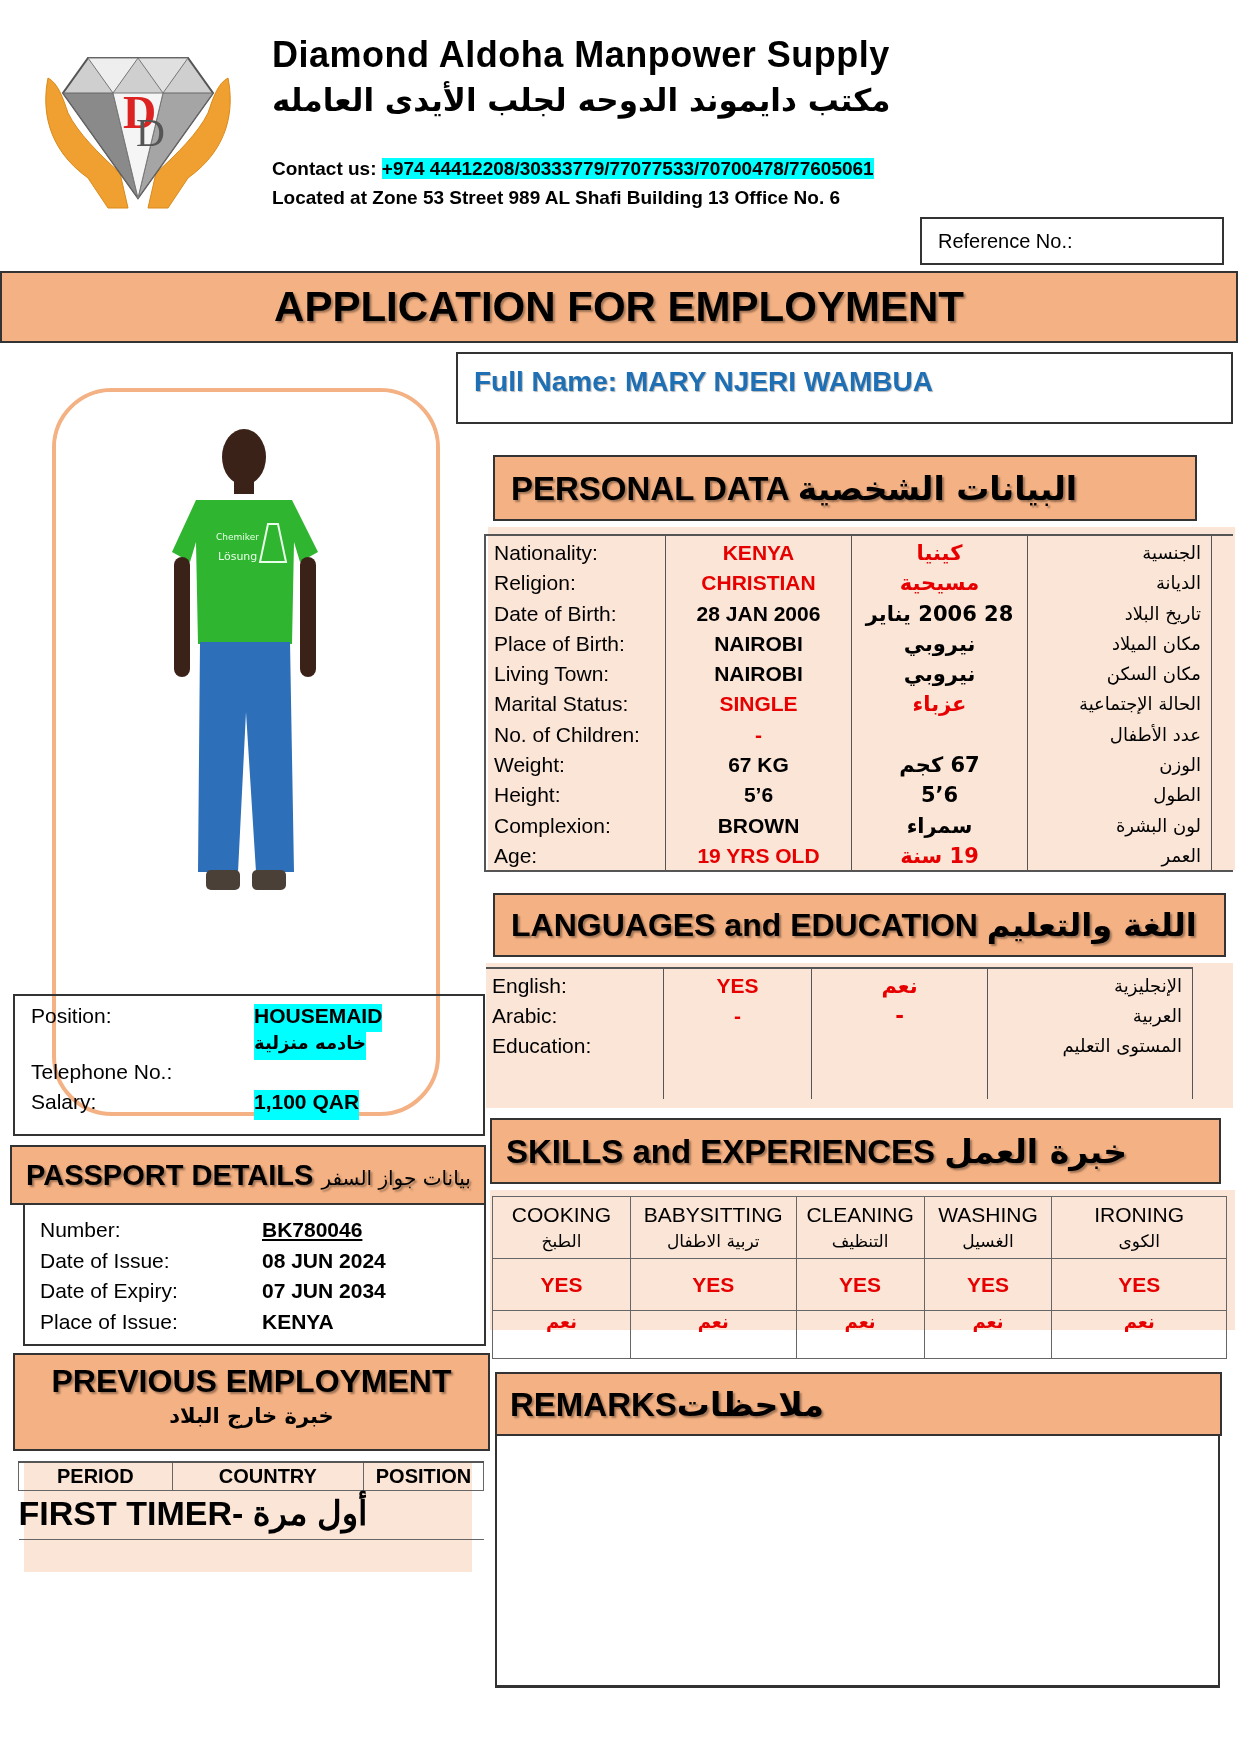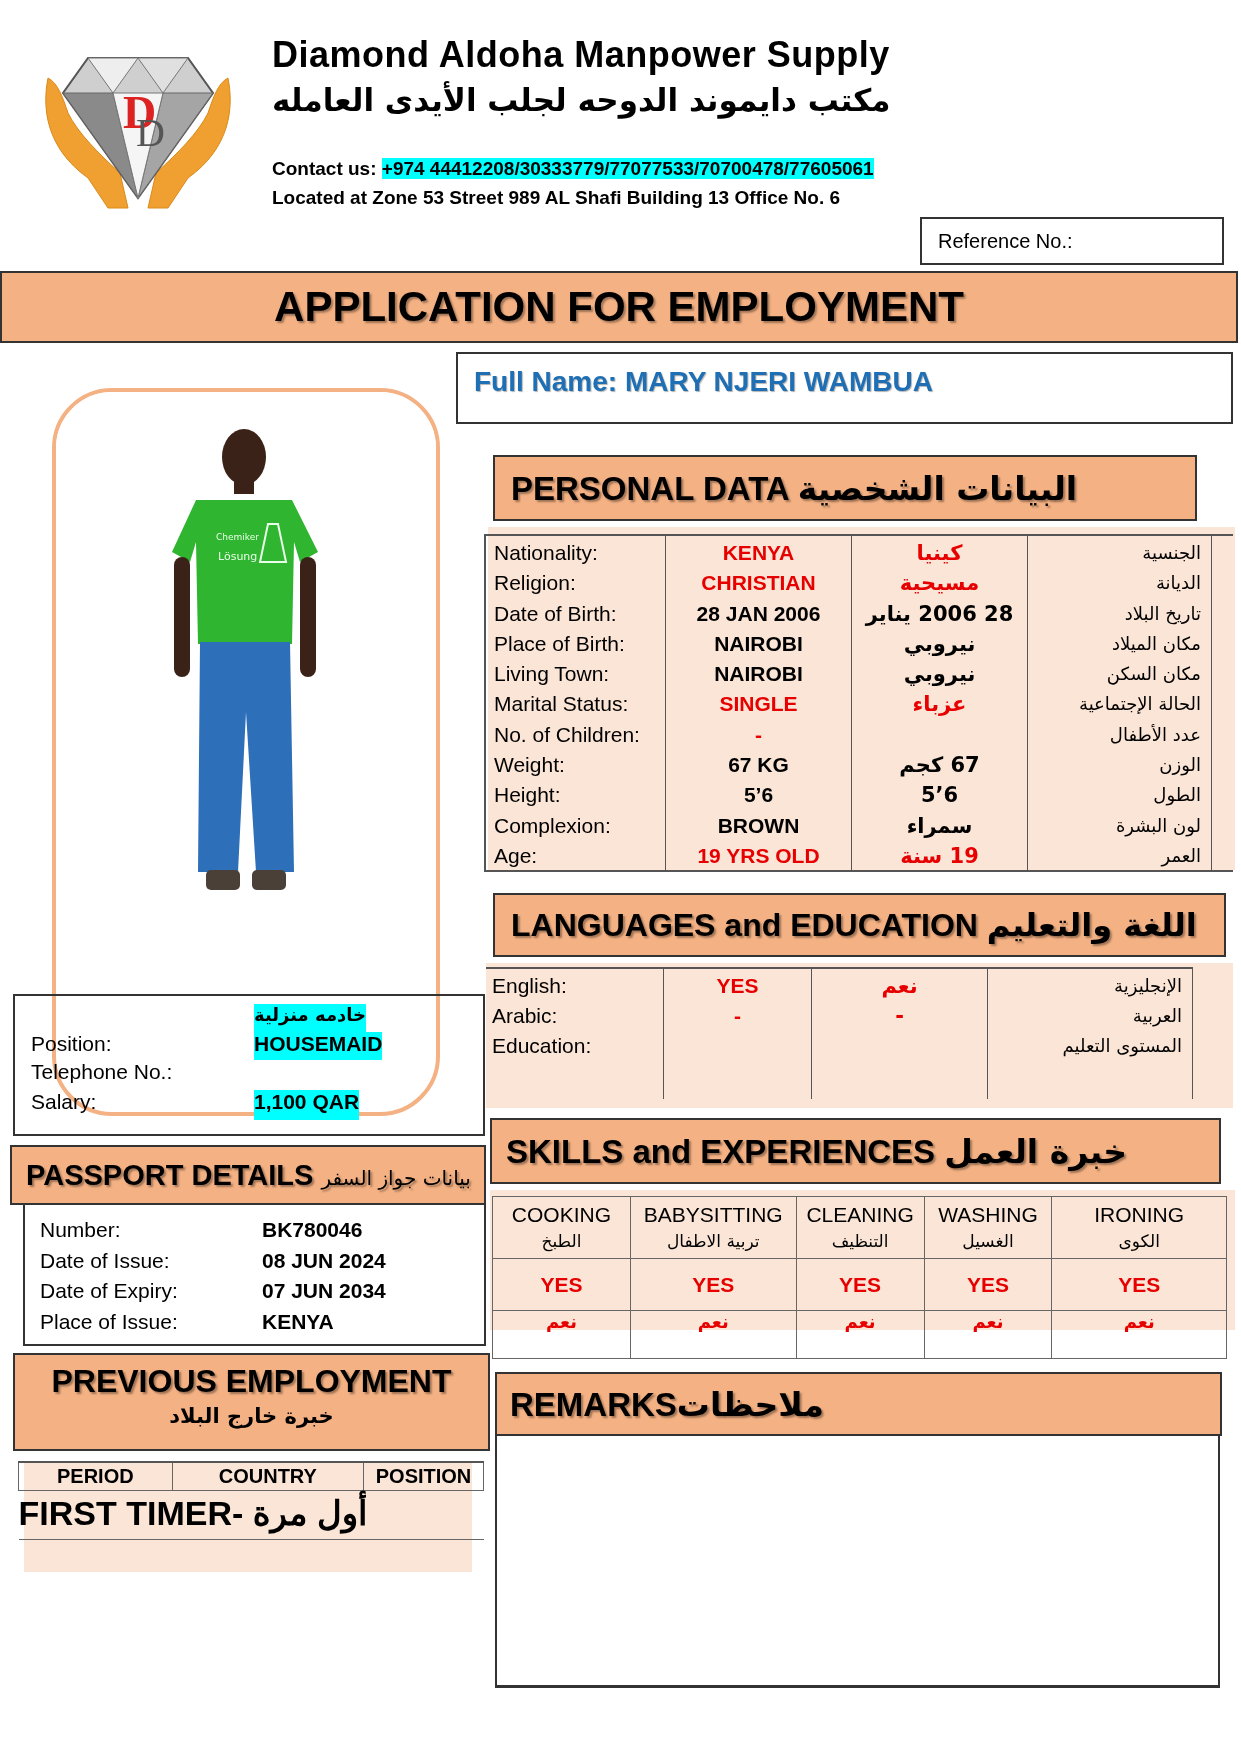--- a/index.html
+++ b/index.html
@@ -209,47 +209,47 @@
     </div>
   <div class="abs lang-col" id="lg-c4" style="left:988px;width:205px;text-align:right;padding-right:10px;font-size:18px;border-top:2px solid #555;">
       <div class="ar">الإنجليزية</div>
       <div class="ar">العربية</div>
       <div class="ar">المستوى التعليم</div>
     </div>
 </div>
 
 <div id="pos-box" class="abs">
   <div style="display:flex;height:28px;">
+    <span style="width:223px;">Position:</span>
+    <span class="cyan" style="font-weight:bold;">HOUSEMAID</span>
+  </div>
+  <div style="display:flex;height:28px;">
     <span style="width:223px;"></span>
     <span class="cyan ar" style="font-weight:bold;font-size:18px;">خادمه منزلية</span>
-  </div>
-  <div style="display:flex;height:28px;">
-    <span style="width:223px;">Position:</span>
-    <span class="cyan" style="font-weight:bold;">HOUSEMAID</span>
   </div>
   <div style="display:flex;height:30px;">
     <span style="width:223px;">Telephone No.:</span>
     <span></span>
   </div>
   <div style="display:flex;height:30px;">
     <span style="width:223px;">Salary:</span>
     <span class="cyan" style="font-weight:bold;">1,100 QAR</span>
   </div>
 </div>
 
 <div id="pp-hdr" class="abs peach">
   <span class="hdr-title">
     <span>PASSPORT DETAILS</span>
     <span class="ar" style="font-size:20px;font-weight:normal;">بيانات جواز السفر</span>
   </span>
 </div>
 <div id="pp-box" class="abs">
     <div style="display: flex;">
       <span style="width: 222px;">Number:</span>
-      <span style="font-weight: bold;">BK780046</span>
+      <span style="font-weight: bold; text-decoration: underline;">BK780046</span>
     </div>
     <div style="display: flex;">
       <span style="width: 222px;">Date of Issue:</span>
       <span style="font-weight: bold;">08 JUN 2024</span>
     </div>
     <div style="display: flex;">
       <span style="width: 222px;">Date of Expiry:</span>
       <span style="font-weight: bold;">07 JUN 2034</span>
     </div>
     <div style="display: flex;">

